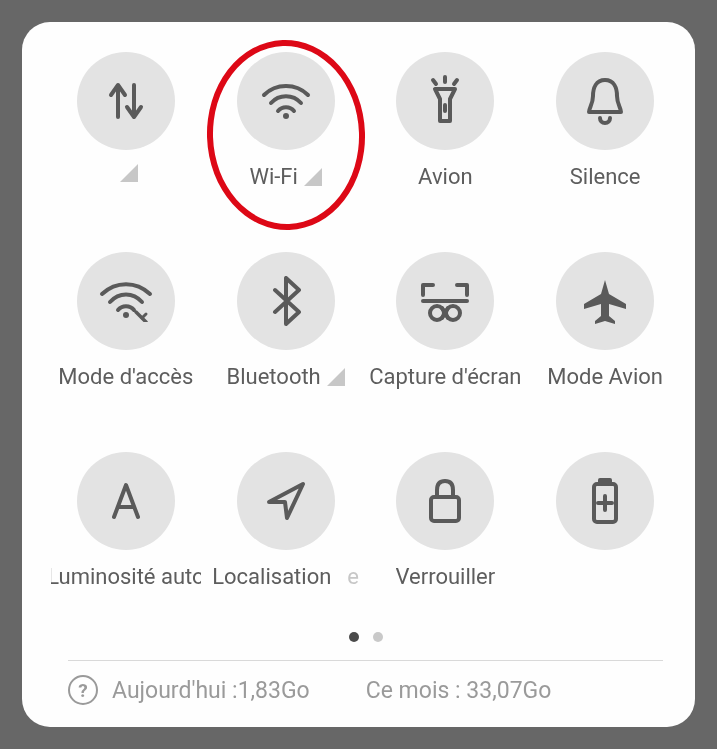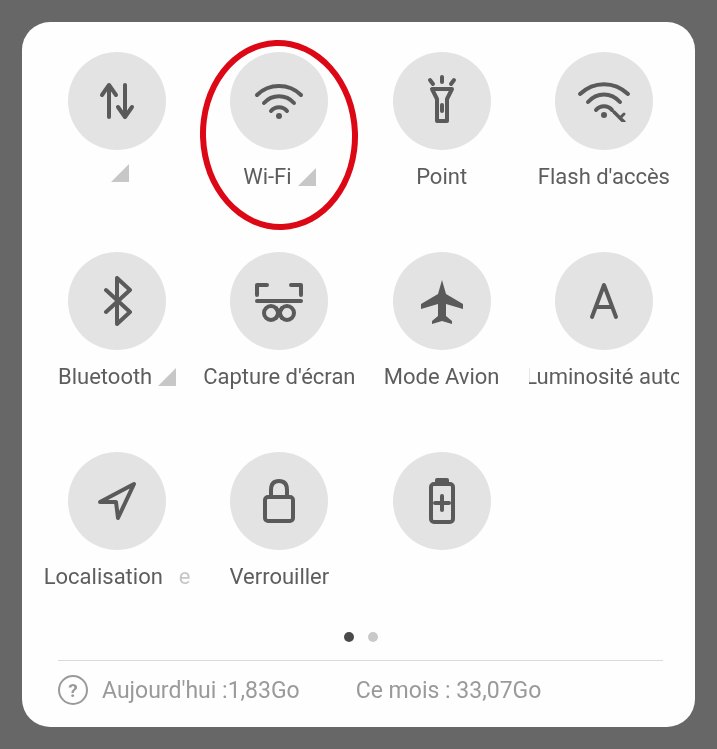--- a/index.html
+++ b/index.html
@@ -12,21 +12,21 @@
     position: relative;
   }
   .panel {
     position: absolute;
     top: 22px;
     left: 22px;
     right: 22px;
     bottom: 22px;
     background: #fefefe;
     border-radius: 28px;
-    padding: 30px 0 22px 4px;
+    padding: 30px 0 22px 14px;
     display: flex;
     flex-direction: column;
   }
   .grid {
     display: grid;
     grid-template-columns: repeat(4, 1fr);
     row-gap: 48px;
     padding: 0 10px;
     flex: 1;
   }
@@ -163,40 +163,53 @@
           <g fill="none" stroke="#5a5a5a" stroke-width="4" stroke-linecap="round" stroke-linejoin="round">
             <path d="M22 2 V7"></path>
               <path d="M10 5 L13 9"></path>
               <path d="M34 5 L31 9"></path>
             <path d="M12 14 H32 L27 24 V46 H17 V24 Z"></path>
             <line x1="22" y1="30" x2="22" y2="36"></line>
           </g>
         </svg>
       </div>
       <div class="label-row">
-        <span class="label">Point</span>
-      </div>
-    </div>
-
+        <span class="label">Avion</span>
+      </div>
+    </div>
+
+    <div class="tile">
+      <div class="circle">
+        <svg width="44" height="50" viewBox="0 0 44 50">
+          <g fill="none" stroke="#5a5a5a" stroke-width="4" stroke-linecap="round" stroke-linejoin="round">
+            <path d="M22 4 C13 4 10 12 10 20 C10 28 6 32 6 36 H38 C38 32 34 28 34 20 C34 12 31 4 22 4 Z"></path>
+            <path d="M17 42 C17 45 19 47 22 47 C25 47 27 45 27 42"></path>
+          </g>
+        </svg>
+      </div>
+      <div class="label-row">
+        <span class="label">Silence</span>
+      </div>
+    </div>
 
     <div class="tile">
       <div class="circle">
         <svg width="56" height="42" viewBox="0 0 56 42">
           <g fill="none" stroke="#5a5a5a" stroke-width="4" stroke-linecap="round">
             <path d="M4 14 C18 1 38 1 52 14"></path>
             <path d="M12 22 C21 12 35 12 44 22"></path>
             <path d="M20 30 C24 25 32 25 36 30"></path>
           </g>
           <circle cx="28" cy="35" r="3" fill="#5a5a5a"></circle>
           <path d="M38 32 L48 42" stroke="#5a5a5a" stroke-width="3.5" stroke-linecap="round"></path>
           <path d="M44 38 L48 34" stroke="#5a5a5a" stroke-width="3" stroke-linecap="round"></path>
         </svg>
       </div>
       <div class="label-row">
-        <span class="label">Flash d'accès</span>
+        <span class="label">Mode d'accès</span>
       </div>
     </div>
 
     <div class="tile">
       <div class="circle">
         <svg width="34" height="50" viewBox="0 0 34 50">
           <path d="M17 2 L17 48 L30 36 L6 14 M17 2 L30 14 L6 36" fill="none" stroke="#5a5a5a" stroke-width="4" stroke-linecap="round" stroke-linejoin="round"></path>
         </svg>
       </div>
       <div class="label-row">

